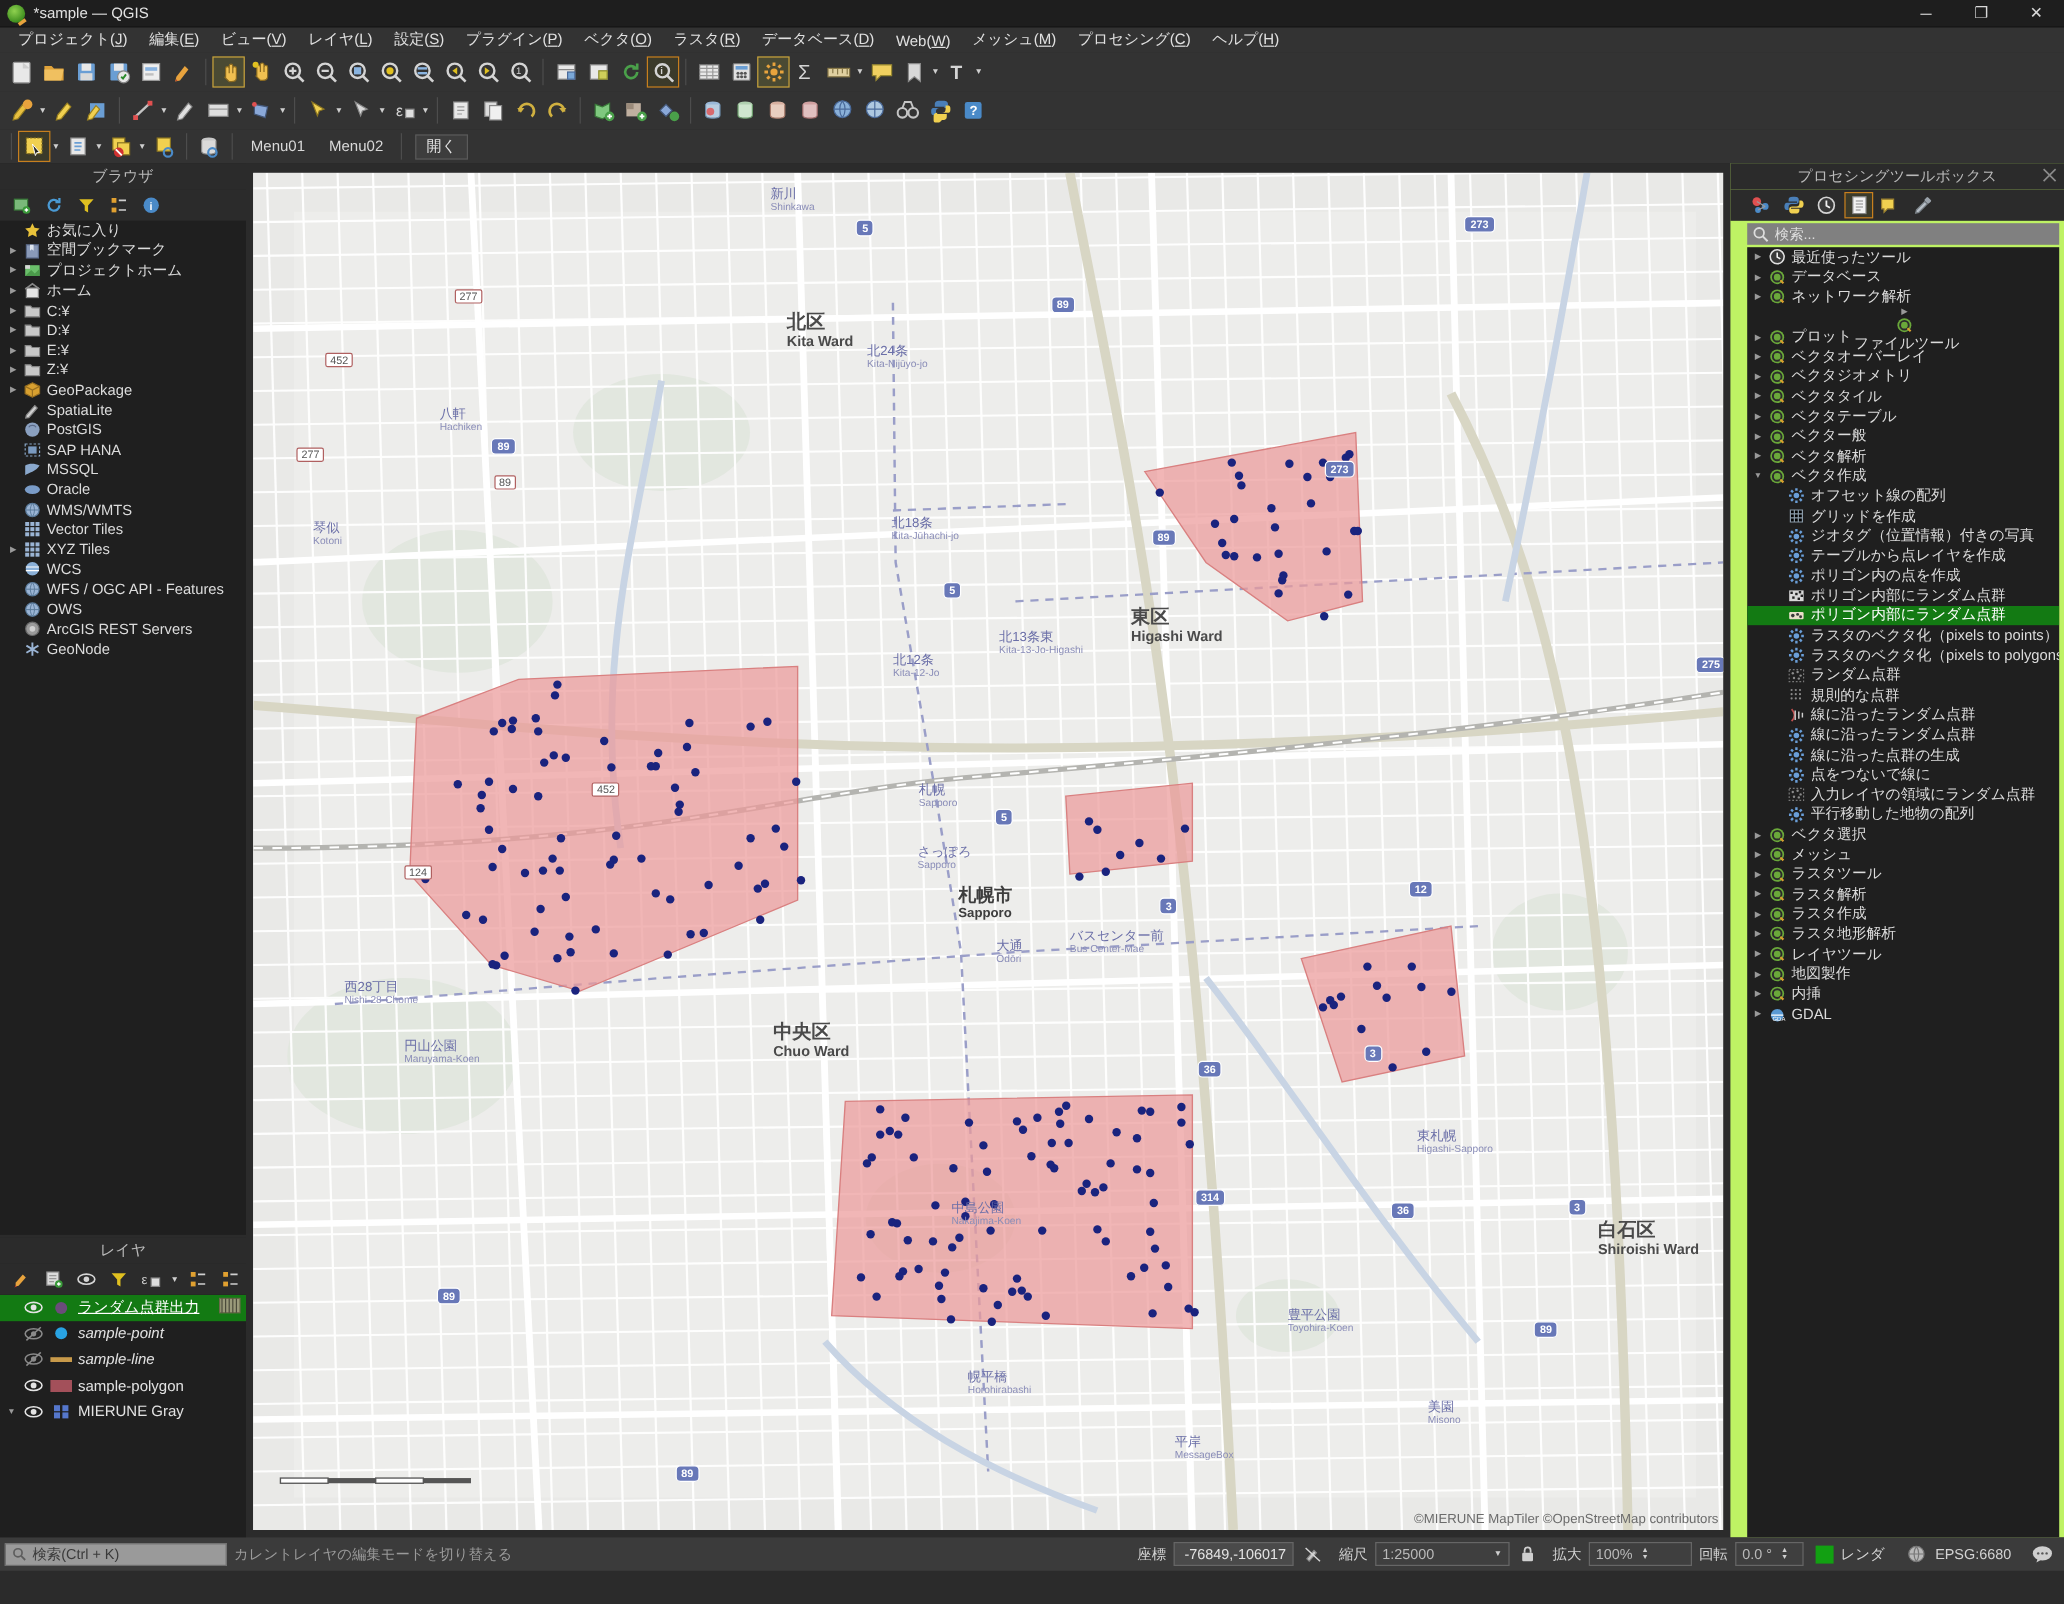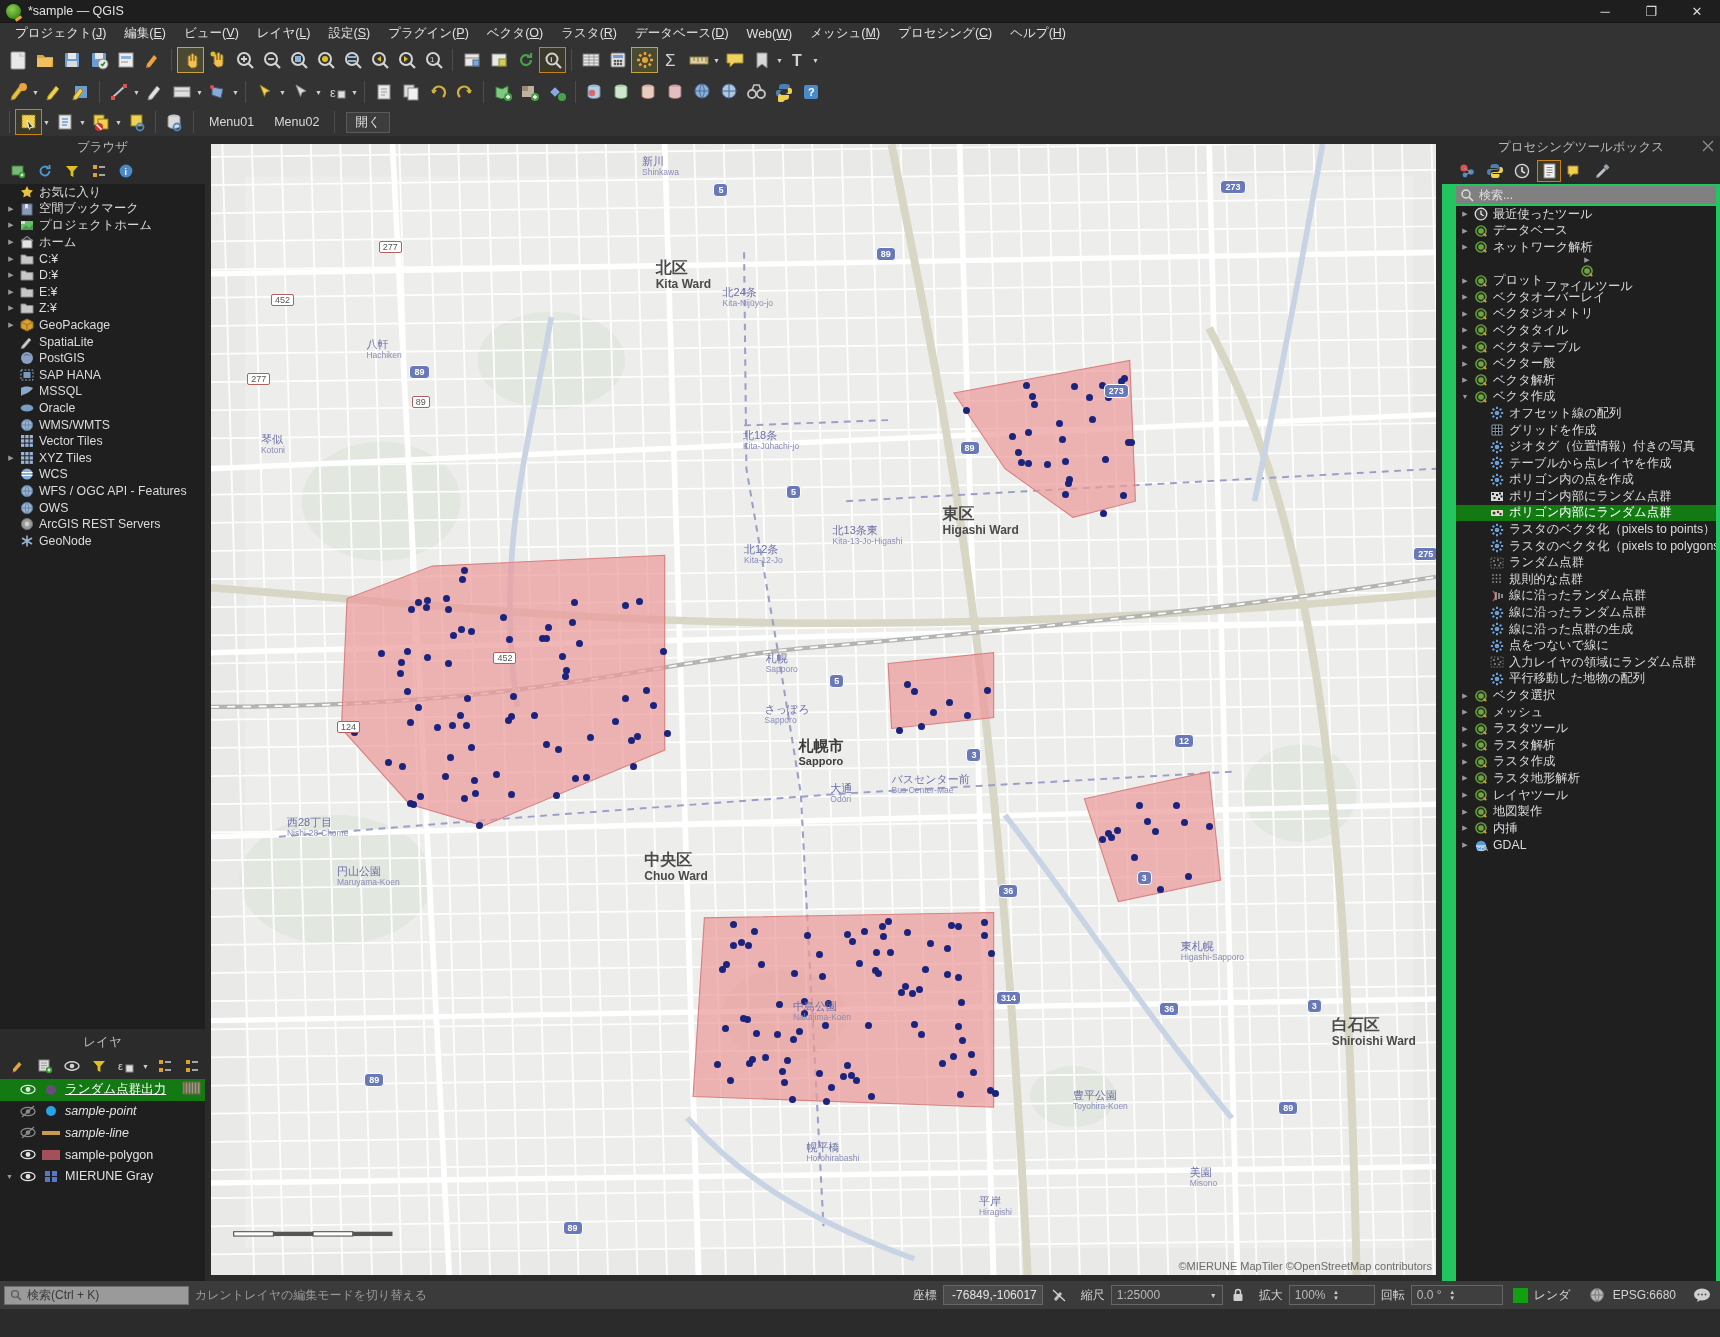--- a/index.html
+++ b/index.html
@@ -1386,21 +1386,21 @@
           <div class="mlab sta-e" style="left: 6.2037%; top: calc(59.3301% + 13px);">Nishi-28-Chome</div>
           <div class="mlab sta-j" style="left: 10.2778%; top: 63.6364%;">円山公園</div>
           <div class="mlab sta-e" style="left: 10.2778%; top: calc(63.6364% + 13px);">Maruyama-Koen</div>
           <div class="mlab sta-j" style="left: 47.5%; top: 75.5981%;">中島公園</div>
           <div class="mlab sta-e" style="left: 47.5%; top: calc(75.5981% + 13px);">Nakajima-Koen</div>
           <div class="mlab sta-j" style="left: 48.6111%; top: 88.0383%;">幌平橋</div>
           <div class="mlab sta-e" style="left: 48.6111%; top: calc(88.0383% + 13px);">Horohirabashi</div>
           <div class="mlab sta-j" style="left: 70.3704%; top: 83.445%;">豊平公園</div>
           <div class="mlab sta-e" style="left: 70.3704%; top: calc(83.445% + 13px);">Toyohira-Koen</div>
           <div class="mlab sta-j" style="left: 62.6852%; top: 92.823%;">平岸</div>
-          <div class="mlab sta-e" style="left: 62.6852%; top: calc(92.823% + 13px);">Hiragishi</div>
+          <div class="mlab sta-e" style="left: 62.6852%; top: calc(92.823% + 13px);">MessageBox</div>
           <div class="mlab sta-j" style="left: 79.9074%; top: 90.2392%;">美園</div>
           <div class="mlab sta-e" style="left: 79.9074%; top: calc(90.2392% + 13px);">Misono</div>
           <div class="mlab sta-j" style="left: 79.1667%; top: 70.3349%;">東札幌</div>
           <div class="mlab sta-e" style="left: 79.1667%; top: calc(70.3349% + 13px);">Higashi-Sapporo</div>
           <div class="shield" style="left: 41.0185%; top: 3.44498%;">5</div>
           <div class="shield" style="left: 46.9444%; top: 30.1435%;">5</div>
           <div class="shield" style="left: 50.463%; top: 46.89%;">5</div>
           <div class="shield" style="left: 82.4074%; top: 3.15789%;">273</div>
           <div class="shield" style="left: 72.8704%; top: 21.244%;">273</div>
           <div class="shield" style="left: 54.2593%; top: 9.09091%;">89</div>
@@ -1422,21 +1422,21 @@
           <div class="shieldw" style="left: 2.96296%; top: 20.2871%;">277</div>
           <div class="shieldw" style="left: 16.3889%; top: 22.2967%;">89</div>
           <div class="shieldw" style="left: 23.0556%; top: 44.8804%;">452</div>
           <div class="shieldw" style="left: 10.2778%; top: 51.0048%;">124</div>
         </div>
       <div id="attrib">©MIERUNE MapTiler ©OpenStreetMap contributors</div>
     </div>
   </div>
 
   <div id="rightCol">
-    <div class="panel" style="flex:1;background:#22c55e;">
+    <div class="panel" style="flex:1;background:#bef264;">
       <div class="panelTitle">
         <span>プロセシングツールボックス</span>
         <svg class="closeX" viewBox="0 0 12 12">
             <path d="M1 1l10 10M11 1L1 11" stroke="#aaa" stroke-width="1.4"></path>
           </svg>
       </div>
       <div class="panelTB" style="padding-left:14px;">
         <div class="ptb">
             <svg width="18" height="16">
               <circle cx="5" cy="5" r="3.6" fill="#e05050"></circle>
@@ -1985,21 +1985,21 @@
       </div>
     <div class="stLbl">拡大</div>
     <div class="stField ro" style="width:86px;">
       <span>100%</span>
       <span class="spin">
           <span>▲</span>
           <span>▼</span>
         </span>
     </div>
     <div class="stLbl">回転</div>
-    <div class="stField ro" style="width:92px;">
+    <div class="stField ro" style="width:57px;">
       <span>0.0 °</span>
       <span class="spin">
           <span>▲</span>
           <span>▼</span>
         </span>
     </div>
     <div style="width:15px;height:15px;background:#12a012;margin:0 6px 0 10px;"></div>
     <div class="stLbl" style="padding-left:0;">レンダ</div>
     <div class="ptb" style="margin:0 2px 0 8px;">
         <svg width="16" height="16">

